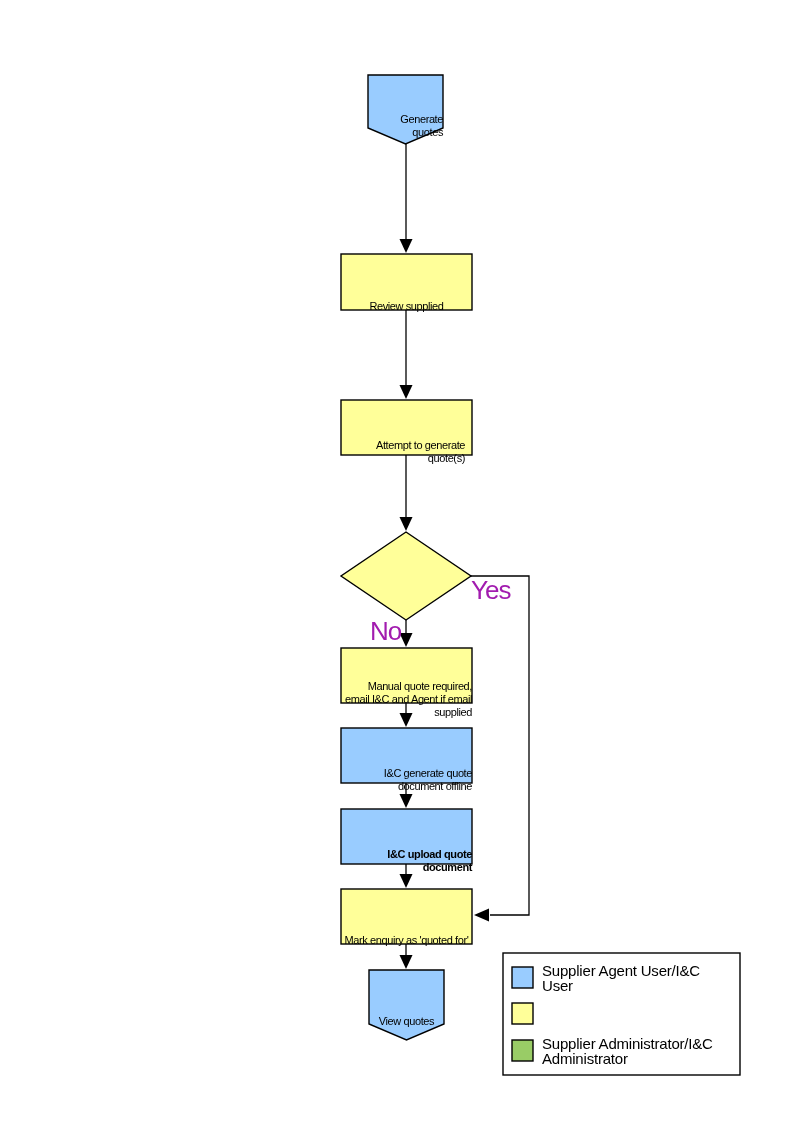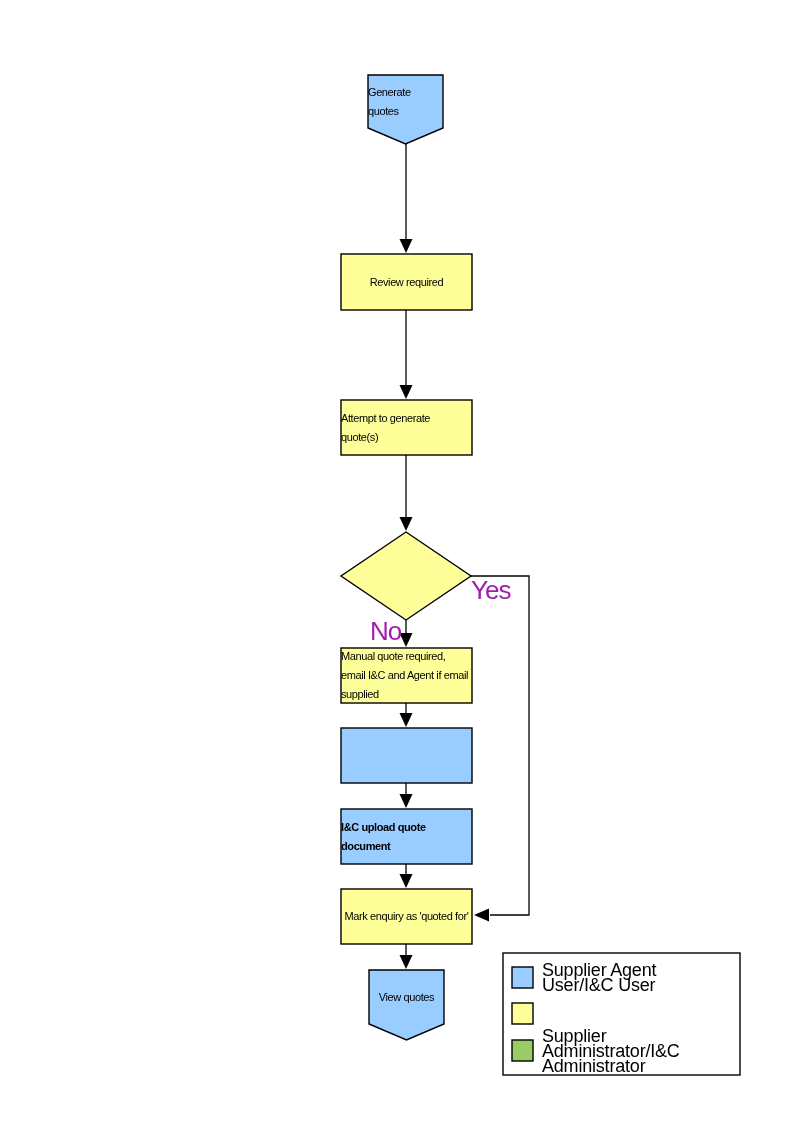--- a/index.html
+++ b/index.html
@@ -21,39 +21,40 @@
   svg .edge  { stroke: #000000; stroke-width: 1.3; fill: none; }
   svg .arrowhead { fill: #000000; stroke: none; }
   svg .legend-frame { stroke: #000000; stroke-width: 1.4; }
   svg .legend-swatch { stroke: #000000; stroke-width: 1.4; }
 
   .node-label {
     position: absolute;
     display: flex;
     align-items: center;
     justify-content: center;
-    text-align: left;
+    text-align: right;
     font-size: 11px;
-    line-height: 19px;
+    line-height: 13px;
     letter-spacing: -0.4px;
     color: #000000;
+    margin-top: 24px;
   }
   .node-label.nowrap { white-space: nowrap; }
   .branch-label {
     position: absolute;
     font-size: 26px;
     line-height: 26px;
     letter-spacing: -1px;
     color: #a21caf;
   }
   .legend-label {
     position: absolute;
     display: flex;
     align-items: center;
-    font-size: 18px;
+    font-size: 15px;
     line-height: 15px;
     letter-spacing: -0.2px;
     color: #000000;
   }
 </style>
 </head>
 <body>
 
 <div id="page">
 
@@ -89,23 +90,24 @@
     <rect class="shape" x="341" y="889" width="131" height="55" fill="#FFFF99"></rect>
     <polygon class="shape" points="369,970 444,970 444,1024 406.5,1040 369,1024" fill="#99CCFF"></polygon>
 
     <rect class="legend-frame" x="503" y="953" width="237" height="122" fill="#FFFFFF"></rect>
     <rect class="legend-swatch" x="512" y="967" width="21" height="21" fill="#99CCFF"></rect>
     <rect class="legend-swatch" x="512" y="1003" width="21" height="21" fill="#FFFF99"></rect>
     <rect class="legend-swatch" x="512" y="1040" width="21" height="21" fill="#99CC66"></rect>
   </svg>
 
   <div class="node-label" style="left:368px; top:75px;  width:75px;  height:54px;">Generate quotes</div>
-  <div class="node-label" style="left:341px; top:254px; width:131px; height:56px;">Review required</div>
+  <div class="node-label" style="left:341px; top:254px; width:131px; height:56px;">Review supplied</div>
   <div class="node-label" style="left:341px; top:400px; width:124px; height:55px;">Attempt to generate quote(s)</div>
   <div class="node-label" style="left:341px; top:648px; width:131px; height:55px;">Manual quote required, email I&amp;C and Agent if email supplied</div>
+  <div class="node-label" style="left:341px; top:728px; width:131px; height:55px;">I&amp;C generate quote document offline</div>
   <div class="node-label" style="left:341px; top:809px; width:131px; height:55px;font-weight:bold;">I&amp;C upload quote document</div>
   <div class="node-label nowrap" style="left:341px; top:889px; width:131px; height:55px;">Mark enquiry as 'quoted for'</div>
   <div class="node-label" style="left:369px; top:970px; width:75px;  height:54px;">View quotes</div>
 
   <div class="branch-label" style="left:471px; top:577px;">Yes</div>
   <div class="branch-label" style="left:370px; top:618px;">No</div>
 
   <div class="legend-label" style="left:542px; top:967px;  height:21px; width:190px;">Supplier Agent User/I&amp;C User</div>
   <div class="legend-label" style="left:542px; top:1036px; height:30px; width:192px;">Supplier Administrator/I&amp;C Administrator</div>
 

